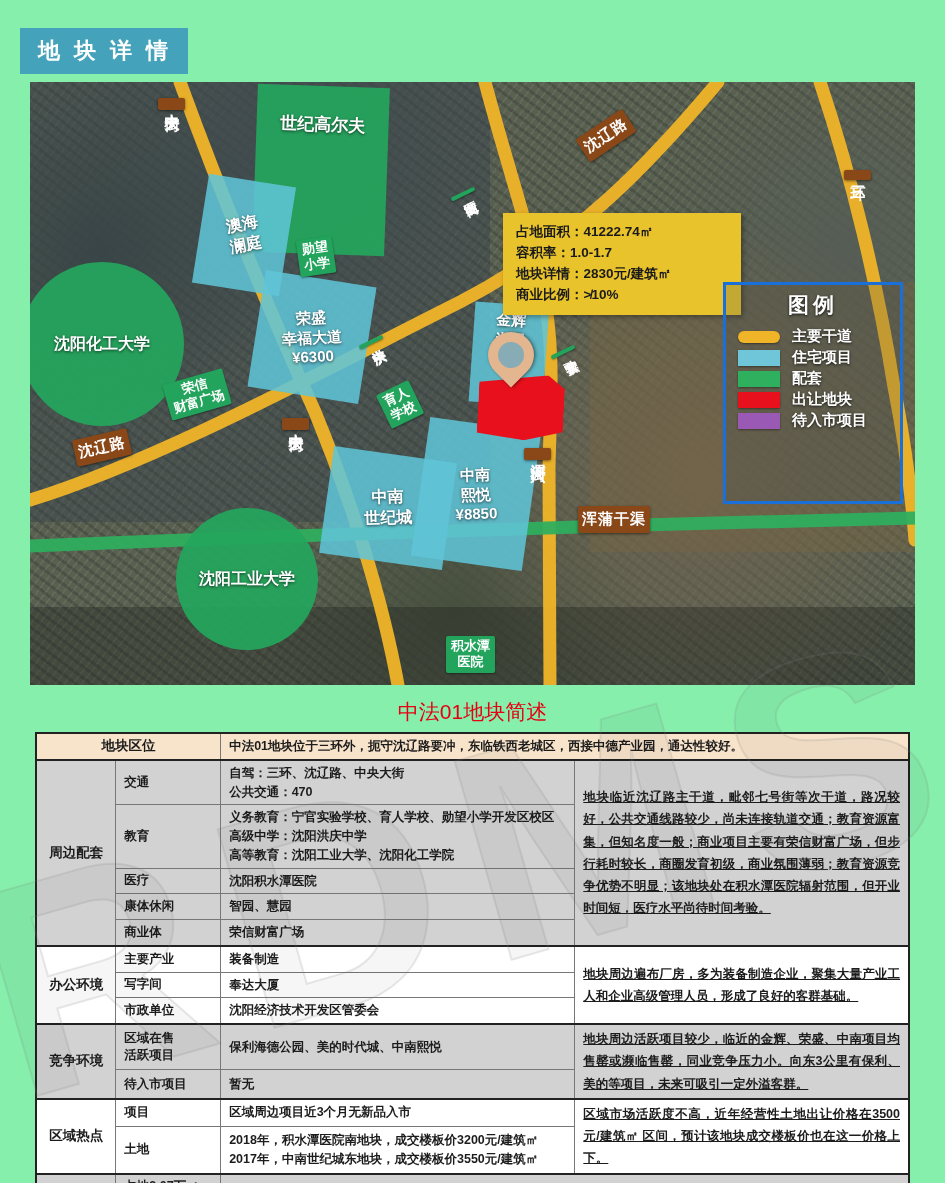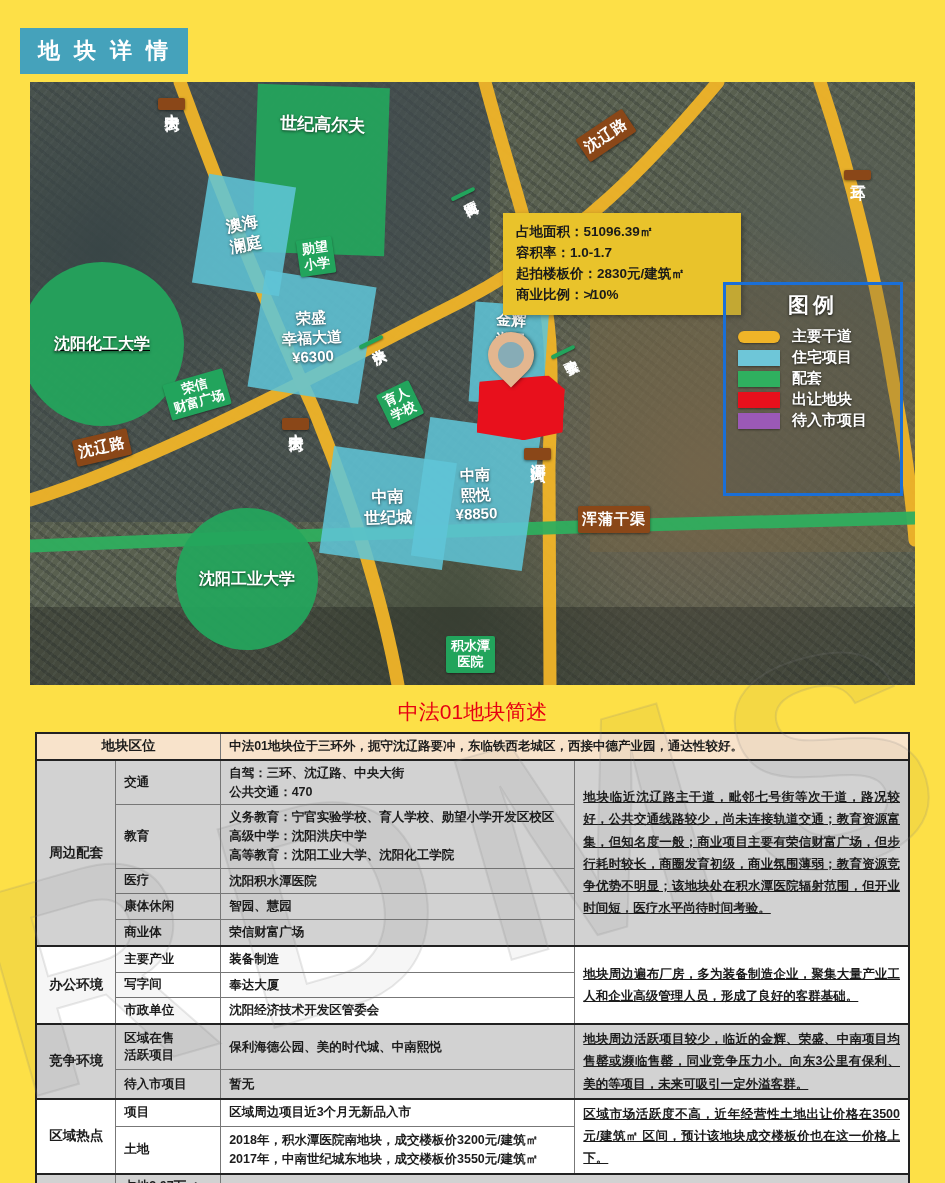--- a/index.html
+++ b/index.html
@@ -1,16 +1,16 @@
 <!DOCTYPE html>
 <html><head>
 <meta charset="utf-8">
 <style>
   html,body{margin:0;padding:0;background:#fff;font-family:"Liberation Sans","DejaVu Sans",sans-serif;}
-  #page{position:relative;width:945px;height:1183px;background:#fde047;overflow:hidden;}
+  #page{position:relative;width:945px;height:1183px;background:#86efac;overflow:hidden;}
 
   
   .hdr{position:absolute;left:20px;top:28px;background:#45A2BB;color:#fff;
        font-size:22px;font-weight:700;letter-spacing:14px;padding:8px 6px 8px 18px;}
 
   
   #map{position:absolute;left:30px;top:82px;width:885px;height:603px;overflow:hidden;
        background-color:#59604F;
        background-image:
         radial-gradient(circle 180px at 8% 28%, #3E4A44 0%, rgba(62,74,68,0) 100%),
@@ -34,21 +34,21 @@
   .vert{writing-mode:vertical-rl;text-orientation:upright;}
   .parcel{position:absolute;z-index:5;background:#E8101C;
           clip-path:polygon(0% 15%, 80% 0%, 100% 20%, 100% 85%, 55% 100%, 0% 92%);}
   .pin{position:absolute;z-index:6;width:46px;height:46px;background:#E3B68F;
        border-radius:50% 50% 50% 0;transform:rotate(-45deg);box-shadow:1px 1px 4px rgba(0,0,0,.5);}
   .pin .dot{position:absolute;inset:10px;border-radius:50%;background:#87ACB6;}
   .callout{position:absolute;z-index:7;background:#E9C32B;color:#1A1A1A;padding:9px 13px;
            font-weight:700;font-size:13.5px;line-height:1.55;box-shadow:2px 2px 5px rgba(0,0,0,.35);}
   .callout .ct{font-size:15px;}
   .legend{position:absolute;z-index:7;border:3px solid #1A6FD8;background:rgba(60,72,84,.22);
-          padding:6px 10px 8px 10px;}
+          padding:6px 10px 16px 10px;}
   .legend .lt{text-align:center;color:#fff;font-size:21px;font-weight:700;letter-spacing:4px;
               text-shadow:0 1px 3px rgba(0,0,0,.8);margin-bottom:8px;}
   .litem{display:flex;align-items:center;margin:2px 2px;}
   .chip{width:42px;height:16px;margin-right:12px;box-shadow:0 1px 2px rgba(0,0,0,.4);}
   .chip.c0{background:#F0B428;border-radius:8px;height:12px;}
   .chip.c1{background:#6EC6D8;}
   .chip.c2{background:#2FB05F;}
   .chip.c3{background:#E8101C;}
   .chip.c4{background:#9B59B6;}
   .litem span{color:#fff;font-weight:700;font-size:15px;text-shadow:0 1px 3px rgba(0,0,0,.8);}
@@ -88,21 +88,21 @@
       <path d="M150,0 C190,110 240,230 285,330 C320,415 352,515 368,603" fill="none" stroke="#F0B428" stroke-width="13" stroke-linecap="round" opacity="0.95"></path>
       <path d="M0,418 C130,378 300,285 430,220 C550,158 625,75 688,0" fill="none" stroke="#F0B428" stroke-width="13" stroke-linecap="round" opacity="0.95"></path>
       <path d="M455,0 C472,65 498,145 512,205 C526,265 520,330 519,385 L520,603" fill="none" stroke="#F0B428" stroke-width="13" stroke-linecap="round" opacity="0.95"></path>
       <path d="M790,0 C822,95 848,205 864,305 C876,365 882,420 885,458" fill="none" stroke="#F0B428" stroke-width="13" stroke-linecap="round" opacity="0.95"></path>
       <path d="M0,464 C200,456 420,448 610,443 C730,440 820,438 885,436" fill="none" stroke="#2FAE5E" stroke-width="13" stroke-linecap="round" opacity="0.95"></path>
     </svg>
 
     <div class="zone gzone" style="left:225px;top:4px;width:132px;height:168px;transform:rotate(2deg);align-items:flex-start;">
       <span class="zlabel" style="font-size:17px;margin-top:28px;">世纪高尔夫</span>
     </div>
-    <div class="zone gzone" style="left:-10px;top:180px;width:164px;height:164px;border-radius:50%;text-decoration:underline;">
+    <div class="zone gzone" style="left:-10px;top:180px;width:164px;height:164px;border-radius:50%;">
       <span class="zlabel" style="font-size:16px;">沈阳化工大学</span>
     </div>
     <div class="zone gzone" style="left:146px;top:426px;width:142px;height:142px;border-radius:50%;">
       <span class="zlabel" style="font-size:16px;">沈阳工业大学</span>
     </div>
 
     <div class="zone rzone" style="left:170px;top:98px;width:88px;height:110px;transform:rotate(9deg);">
       <span class="zlabel" style="font-size:16px;transform:rotate(-20deg);">澳海
 澜庭</span>
     </div>
@@ -144,23 +144,23 @@
     <div class="rlab vert" style="left:814px;top:88px;">三环</div>
     <div class="rlab vert" style="left:494px;top:366px;">浑河六街</div>
     <div class="rlab" style="left:548px;top:424px;">浑蒲干渠</div>
 
     <div class="parcel" style="left:448px;top:292px;width:86px;height:66px;transform:rotate(3deg);"></div>
     <div class="pin" style="left:458px;top:250px;">
       <div class="dot"></div>
     </div>
 
     <div class="callout" style="left:473px;top:131px;width:212px;">
-      <div>占地面积：51096.39㎡</div>
+      <div>占地面积：41222.74㎡</div>
       <div>容积率：1.0-1.7</div>
-      <div>起拍楼板价：2830元/建筑㎡</div>
+      <div>地块详情：2830元/建筑㎡</div>
       <div>商业比例：≯10%</div>
     </div>
 
     <div class="legend" style="left:693px;top:200px;width:154px;height:194px;">
       <div class="lt">图例</div>
       <div class="litem">
         <div class="chip c0"></div>
         <span>主要干道</span>
       </div>
       <div class="litem">

